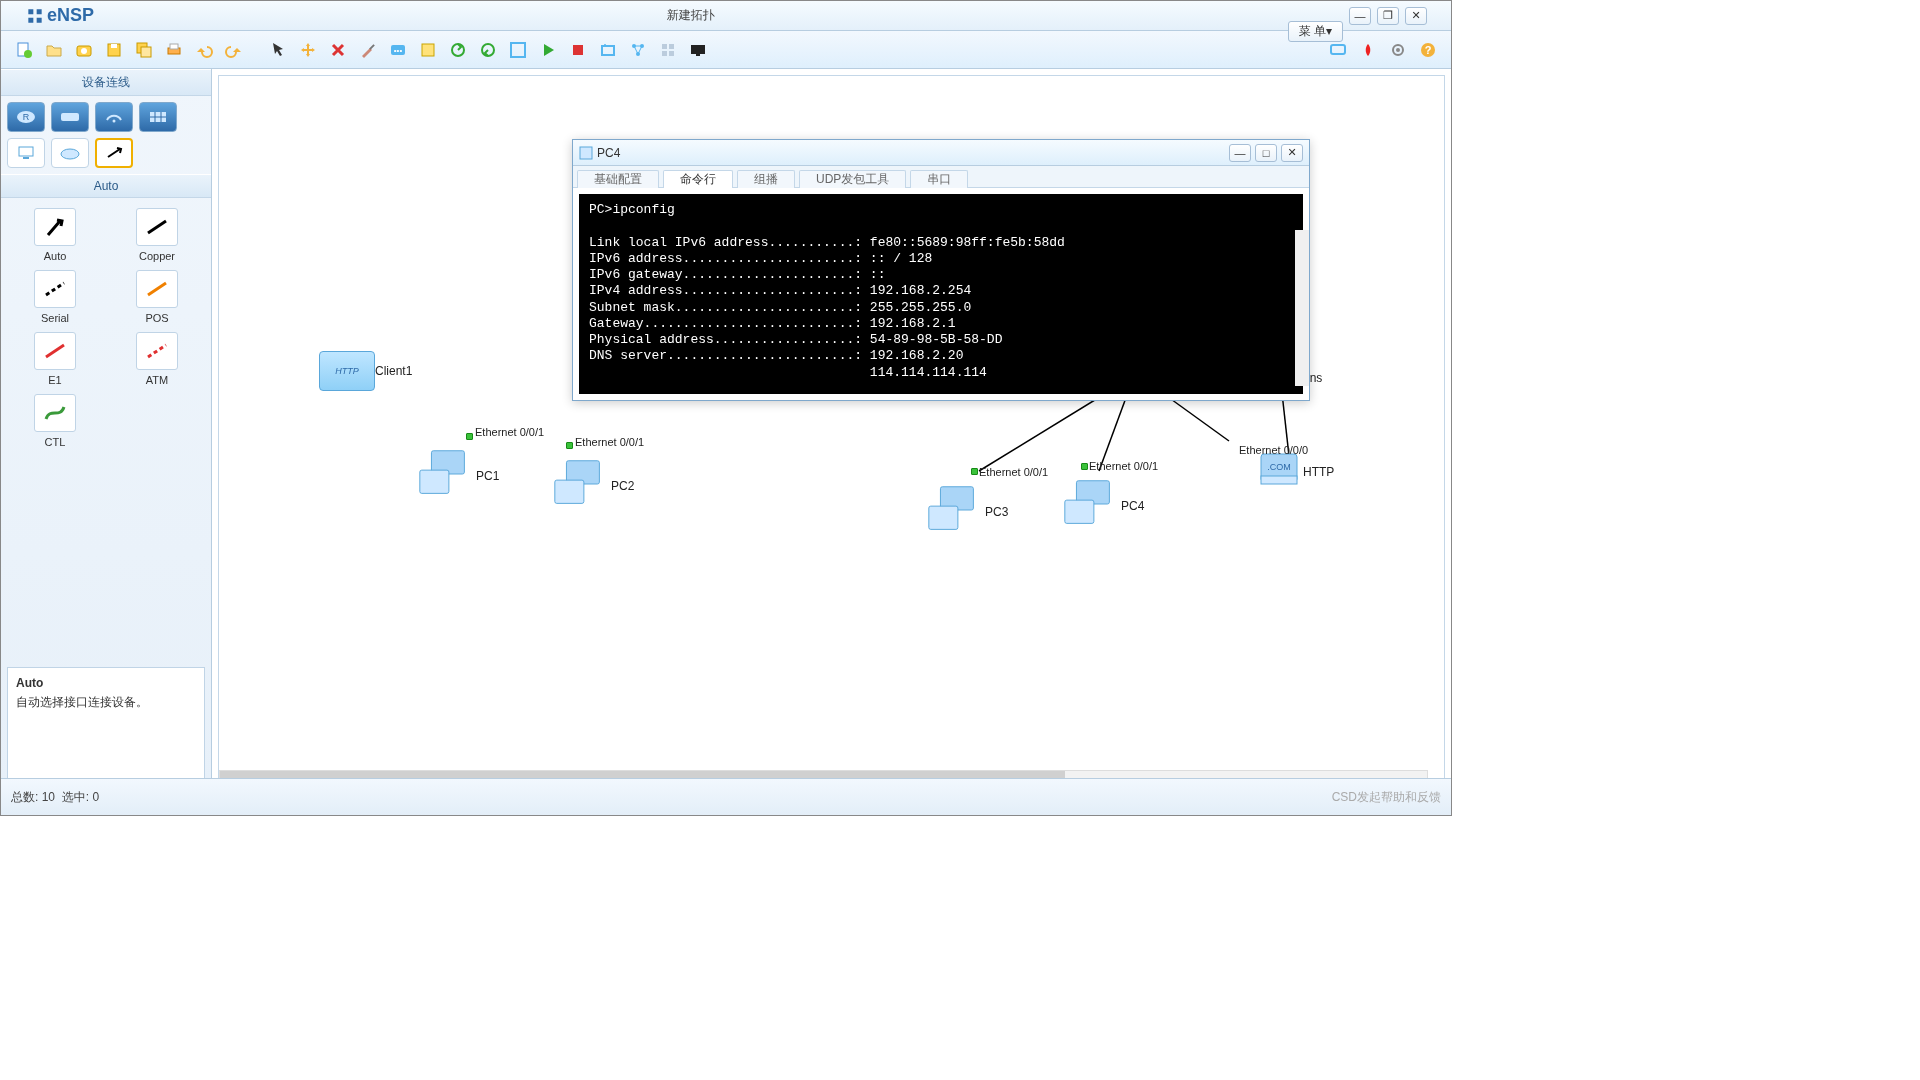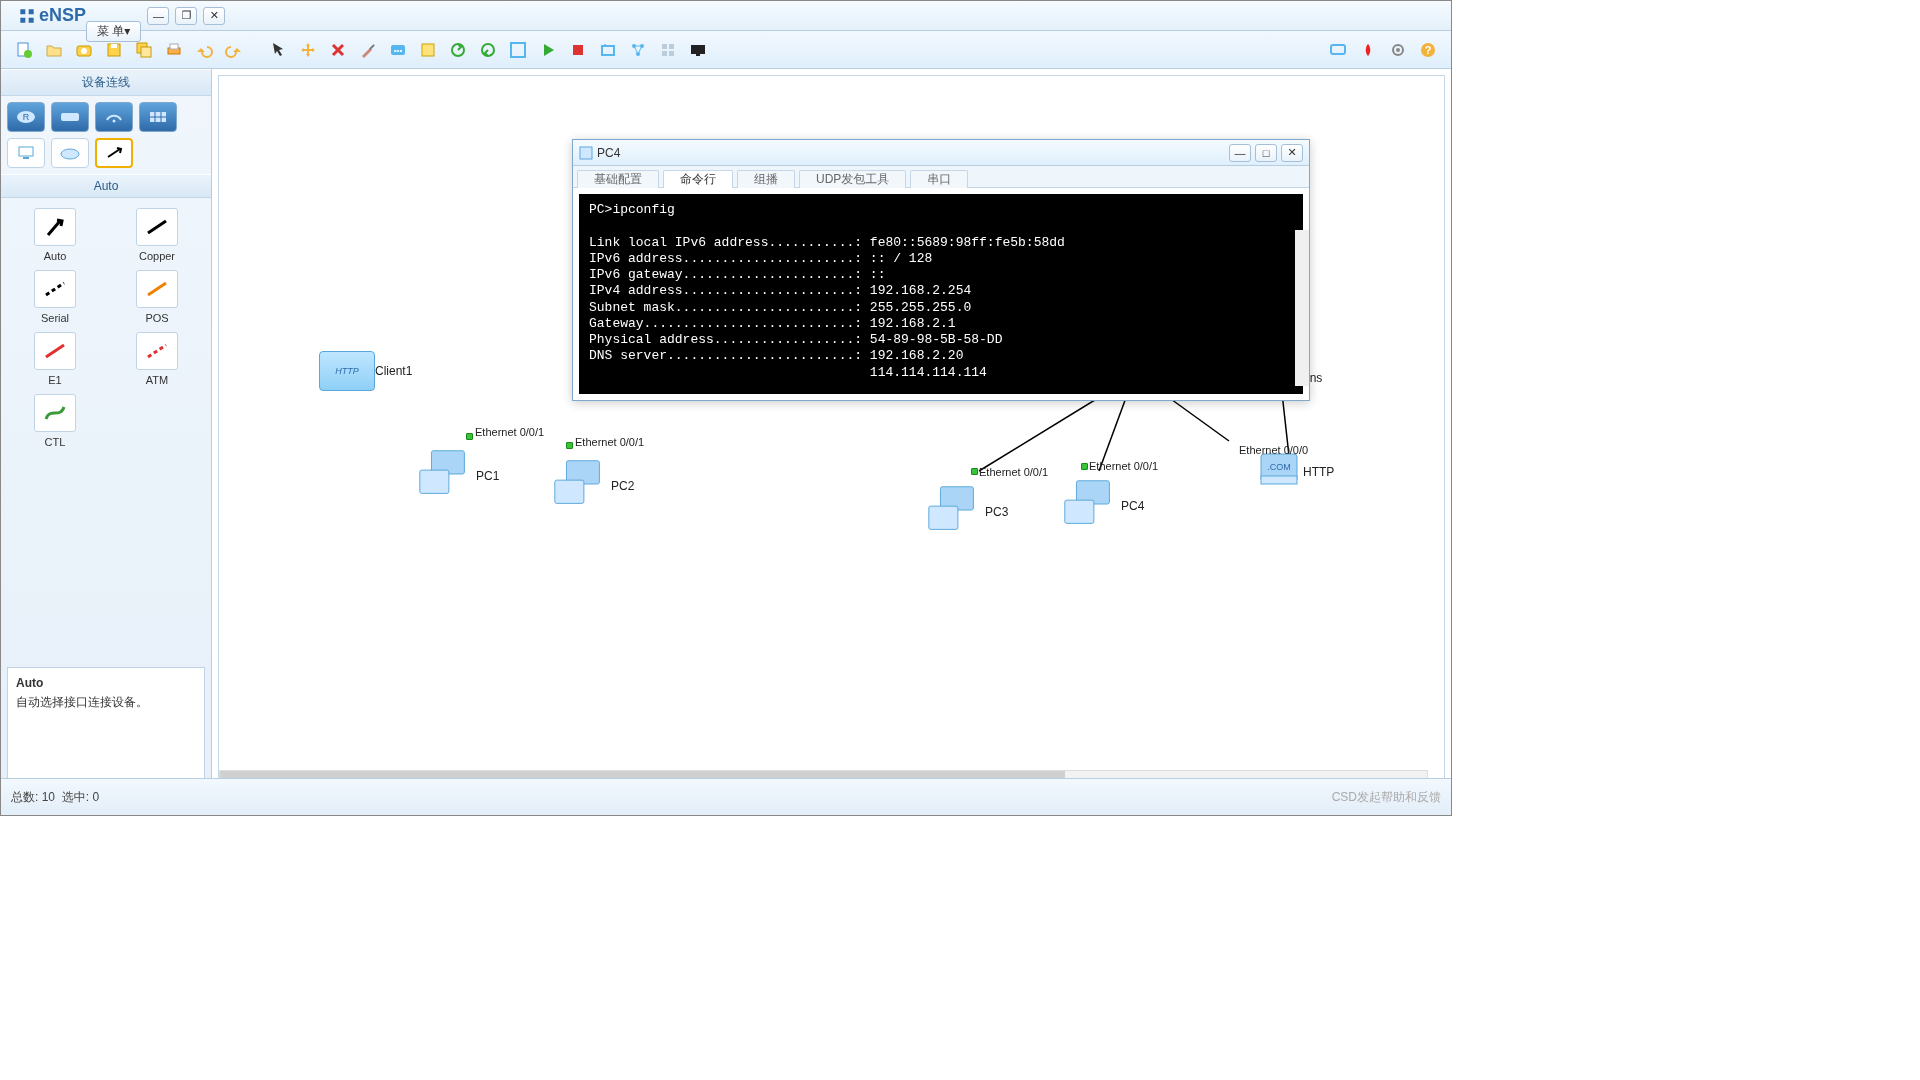--- a/index.html
+++ b/index.html
@@ -1,18 +1,18 @@
 <!DOCTYPE html>
 <html><head>
 <meta charset="utf-8">
 <style>
   * { box-sizing: border-box; margin: 0; padding: 0; font-family: "Microsoft YaHei", Arial, sans-serif; }
   body { width: 1452px; height: 816px; background: #fff; overflow: hidden; position: relative; border:1px solid #888;}
   
-  .titlebar { height: 30px; background: linear-gradient(#f5fbff,#e4f0fa); border-bottom:1px solid #b7cde0; display:flex; align-items:center; padding:0 16px; }
+  .titlebar { height: 30px; background: linear-gradient(#f5fbff,#e4f0fa); border-bottom:1px solid #b7cde0; display:flex; align-items:center; padding:0 24px; }
   .logo { font-size:18px; font-weight:bold; color:#2e6aa8; display:flex; align-items:center; gap:2px;}
   .logo svg{width:20px;height:20px;}
   .title-center{ flex:1; text-align:center; font-size:12px; color:#444;}
   .title-right{ display:flex; gap:6px; align-items:center;}
   .menu-btn{ font-size:12px; background:linear-gradient(#fff,#e9f2fa); border:1px solid #a6bed6; border-radius:3px; padding:1px 10px; color:#333; cursor:pointer;margin-top:32px;}
   .win-btn{ width:22px; height:18px; background:linear-gradient(#fff,#e9f2fa); border:1px solid #a6bed6; border-radius:3px; display:flex; align-items:center; justify-content:center; font-size:11px; color:#333; cursor:pointer;}
   
   .toolbar{ height:38px; background:linear-gradient(#f2f8fe,#dfeffc); border-bottom:1px solid #b7cde0; display:flex; align-items:center; padding:0 10px; gap:4px;}
   .tb-btn{ width:26px; height:26px; border:1px solid transparent; border-radius:3px; display:flex; align-items:center; justify-content:center; cursor:pointer;}
   .tb-sep{ width:10px;}
@@ -60,20 +60,21 @@
 </head>
 <body>
 
 <div class="titlebar">
   <div class="logo">
     <svg viewBox="0 0 24 24">
         <path fill="#2e6aa8" d="M4 4h6v6H4zM14 4h6v6h-6zM4 14h6v6H4zM14 14h6v6h-6z"></path>
       </svg>
     <span>eNSP</span>
   </div>
+  <div class="title-center">新建拓扑</div>
   <div class="title-right">
     <div class="menu-btn">菜 单▾</div>
     <div class="win-btn">—</div>
     <div class="win-btn">❐</div>
     <div class="win-btn">✕</div>
   </div>
 </div>
 
 <div class="toolbar">
   <div class="tb-btn">

